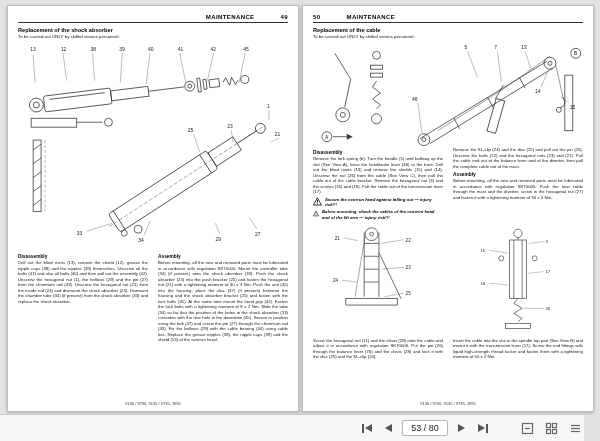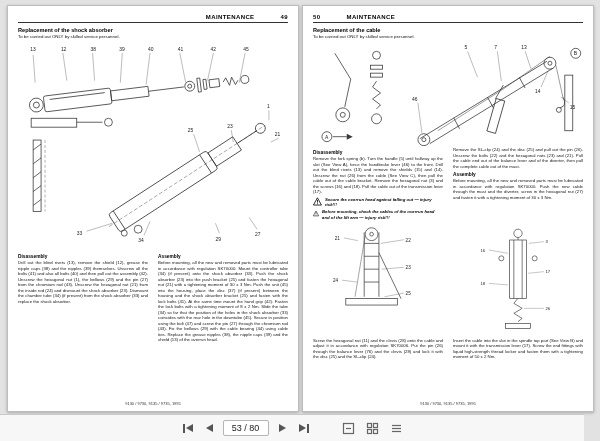--- a/index.html
+++ b/index.html
@@ -33,21 +33,21 @@
   svg.diag { display:block; }
   svg.diag .art { stroke:#3a3a3a; fill:none; stroke-width:0.8; }
   svg.diag .thin { stroke:#555; fill:none; stroke-width:0.4; }
   svg.diag text { font-size:5px; fill:#222; stroke:none; font-family:"Liberation Sans",sans-serif; }
 
   .warn { display:flex; gap:3px; align-items:flex-start; margin:2px 0; }
   .warn .wtxt { font-size:4.3px; font-weight:bold; font-style:italic; line-height:1.25; }
 
   
   .toolbar { position:absolute; left:0; right:16px; bottom:0; height:27px; background:#f7f7f7;
-             border-top:1px solid #c9c9c9; display:flex; align-items:center; justify-content:center; }
+             border-top:1px solid #c9c9c9; display:flex; align-items:center; justify-content:flex-end; }
   .nav { display:flex; align-items:center; gap:7px; }
   .tb-btn { background:none; border:none; padding:2px 3px; display:flex; align-items:center;
             gap:1px; cursor:pointer; }
   .bar { width:2px; height:9px; background:#555; }
   .tri { width:0; height:0; border-top:4.5px solid transparent; border-bottom:4.5px solid transparent; }
   .tri-l { border-right:7px solid #555; }
   .tri-r { border-left:7px solid #555; }
   .pagebox { background:#ffffff; border:1px solid #b5b5b5; border-radius:2px; min-width:46px;
              height:16px; display:flex; align-items:center; justify-content:center;
              font-size:9px; color:#222; padding:0 6px; }

